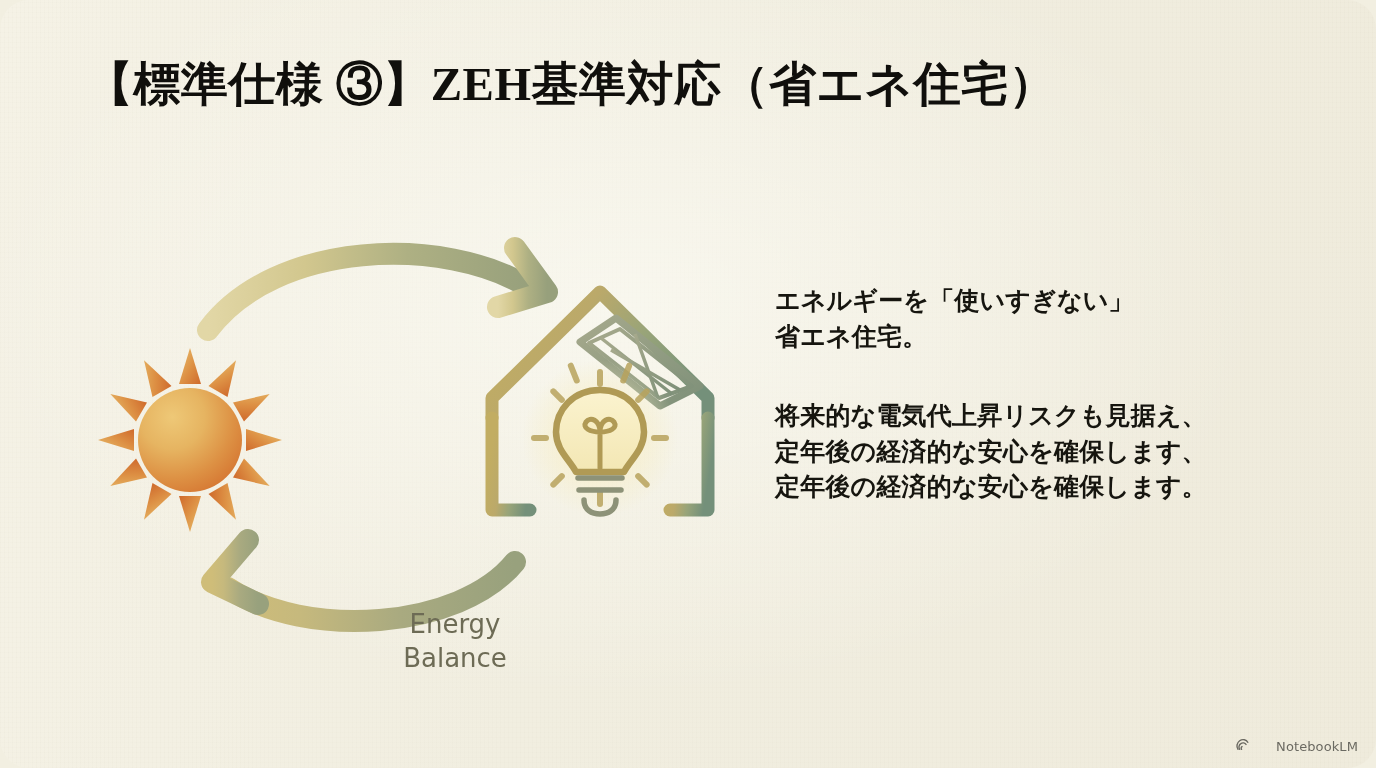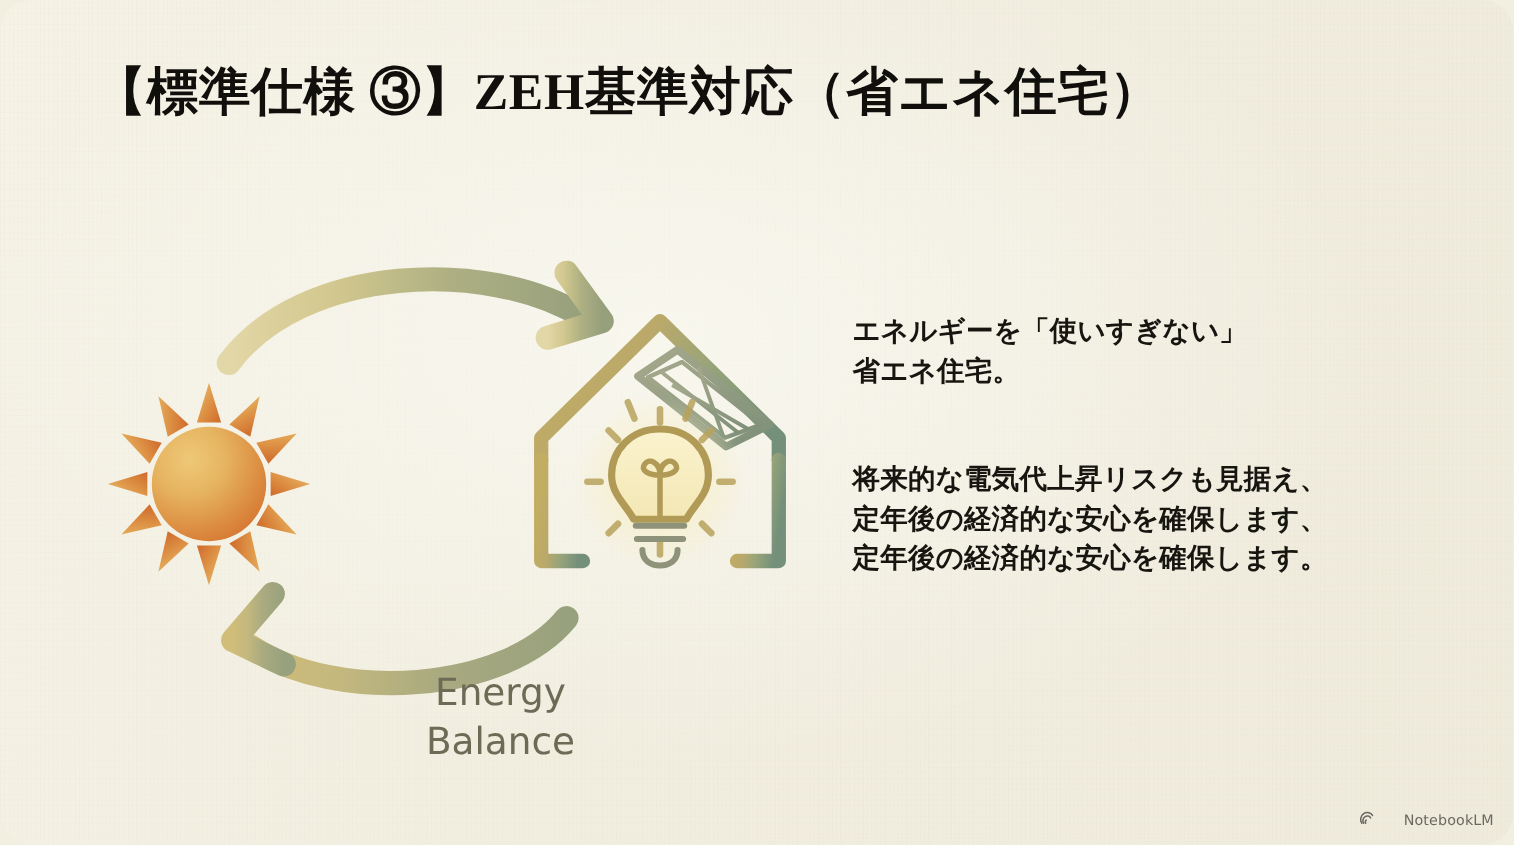--- a/index.html
+++ b/index.html
@@ -66,41 +66,41 @@
   .body-para {
     font-family: "DejaVu Sans", "Liberation Sans", sans-serif;
     font-size: 25px;
     font-weight: 700;
     color: #16150f;
     line-height: 1.42;
     letter-spacing: 0.2px;
     white-space: nowrap;
   }
   .body-para.p2 {
-    margin-top: 64px;
+    margin-top: 44px;
   }
 
   
   .illus {
     position: absolute;
     left: 60px;
     top: 210px;
     width: 700px;
     height: 450px;
   }
   .illus svg { display: block; }
 
   .energy-label {
     position: absolute;
     left: 300px;
     top: 398px;
     width: 190px;
     text-align: center;
     font-family: "DejaVu Sans", "Liberation Sans", sans-serif;
-    font-size: 34px;
+    font-size: 26px;
     font-weight: 400;
     color: #6d6b55;
     line-height: 1.30;
   }
 
   
   .watermark {
     position: absolute;
     right: 18px;
     bottom: 12px;

